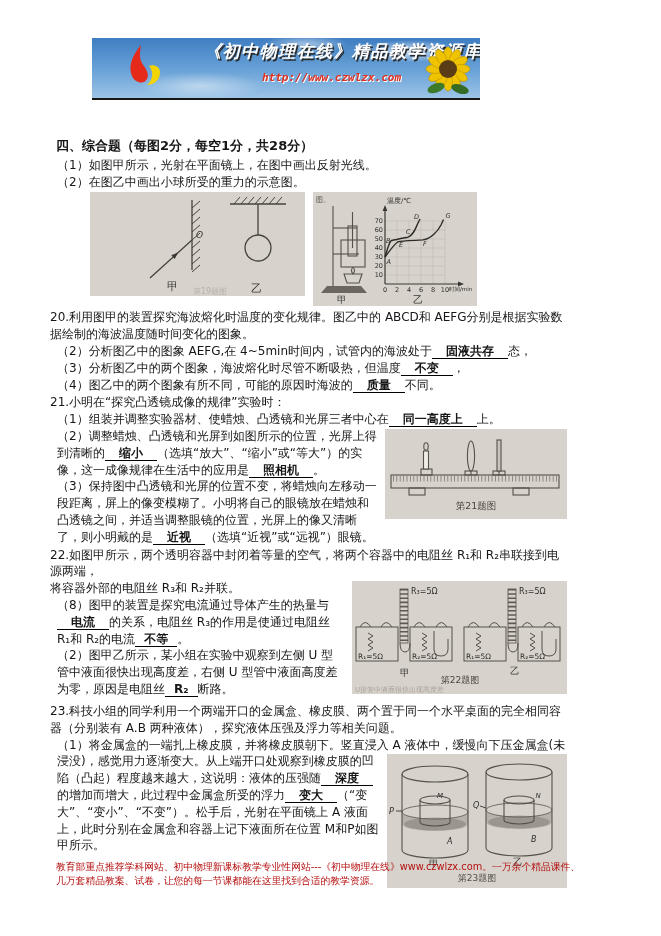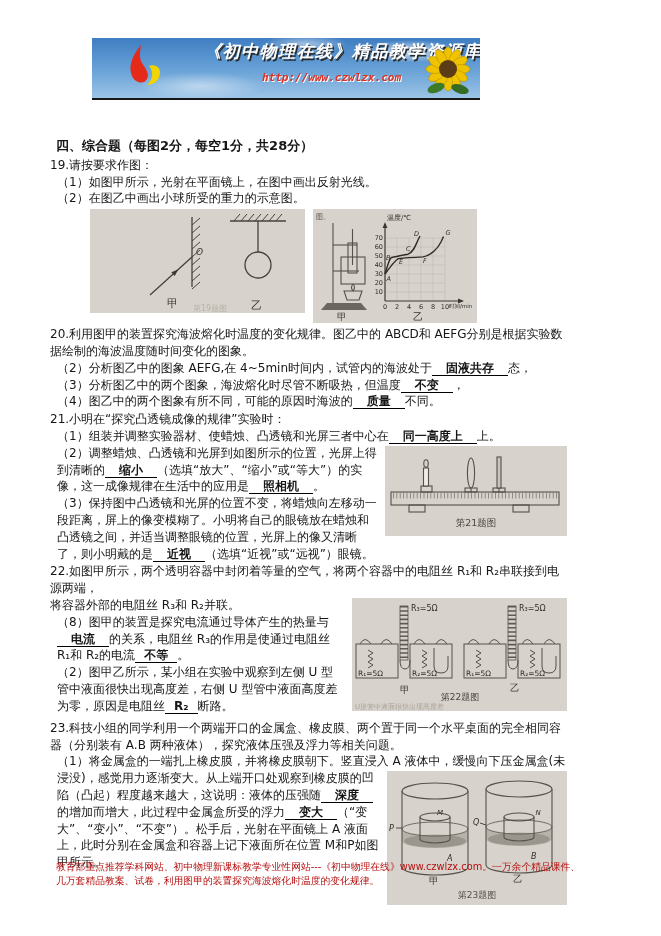--- a/index.html
+++ b/index.html
@@ -84,21 +84,20 @@
     <ellipse cx="40" cy="47" rx="9" ry="4.5" fill="#356b24" transform="rotate(18,40,47)"></ellipse>
   </svg>
 </div>
 
 <div class="content">
 <div class="inner">
 
   <div class="section-title">四、综合题（每图2分，每空1分，共28分）</div>
 
   <div class="q">
-    <p><span>19.请按要求作图：</span></p>
     <p class="indent"><span>（1）如图甲所示，光射在平面镜上，在图中画出反射光线。</span></p>
     <p class="indent"><span>（2）在图乙中画出小球所受的重力的示意图。</span></p>
 
     <div class="fig-row">
 
       <svg width="215" height="104" viewBox="0 0 215 104">
         <rect width="215" height="104" fill="#d7d3cc"></rect>
         <g stroke="#46423c" stroke-width="1.3" fill="none">
           <line x1="102" y1="8" x2="102" y2="78"></line>
           <path d="M102,16 l8,-7 M102,24 l8,-7 M102,32 l8,-7 M102,40 l8,-7 M102,48 l8,-7 M102,56 l8,-7 M102,64 l8,-7 M102,72 l8,-7 M102,80 l8,-7" stroke-width="1"></path>
@@ -305,14 +304,14 @@
         <text x="90" y="127" font-size="9" fill="#55504a" text-anchor="middle">第23题图</text>
       </svg></span><span>从上端开口处观察到橡皮膜的凹陷（凸起）程度越来越大，这说明：液体的压强随</span><span class="blank">深度</span><span>的增加而增大，此过程中金属盒所受的浮力</span><span class="blank">变大</span><span>（“变大”、“变小”、“不变”）。松手后，光射在平面镜上 A 液面上，此时分别在金属盒和容器上记下液面所在位置 M和P如图甲所示。</span>
     </p>
   </div>
 
 </div>
 </div>
 
 <div class="footer">
   <div>教育部重点推荐学科网站、初中物理新课标教学专业性网站---《初中物理在线》www.czwlzx.com。一万余个精品课件、</div>
-  <div>几万套精品教案、试卷，利用图甲的装置探究海波熔化时温度的变化规律。</div>
+  <div>几万套精品教案、试卷，让您的每一节课都能在这里找到合适的教学资源。</div>
 </div>
 
 </body></html>

